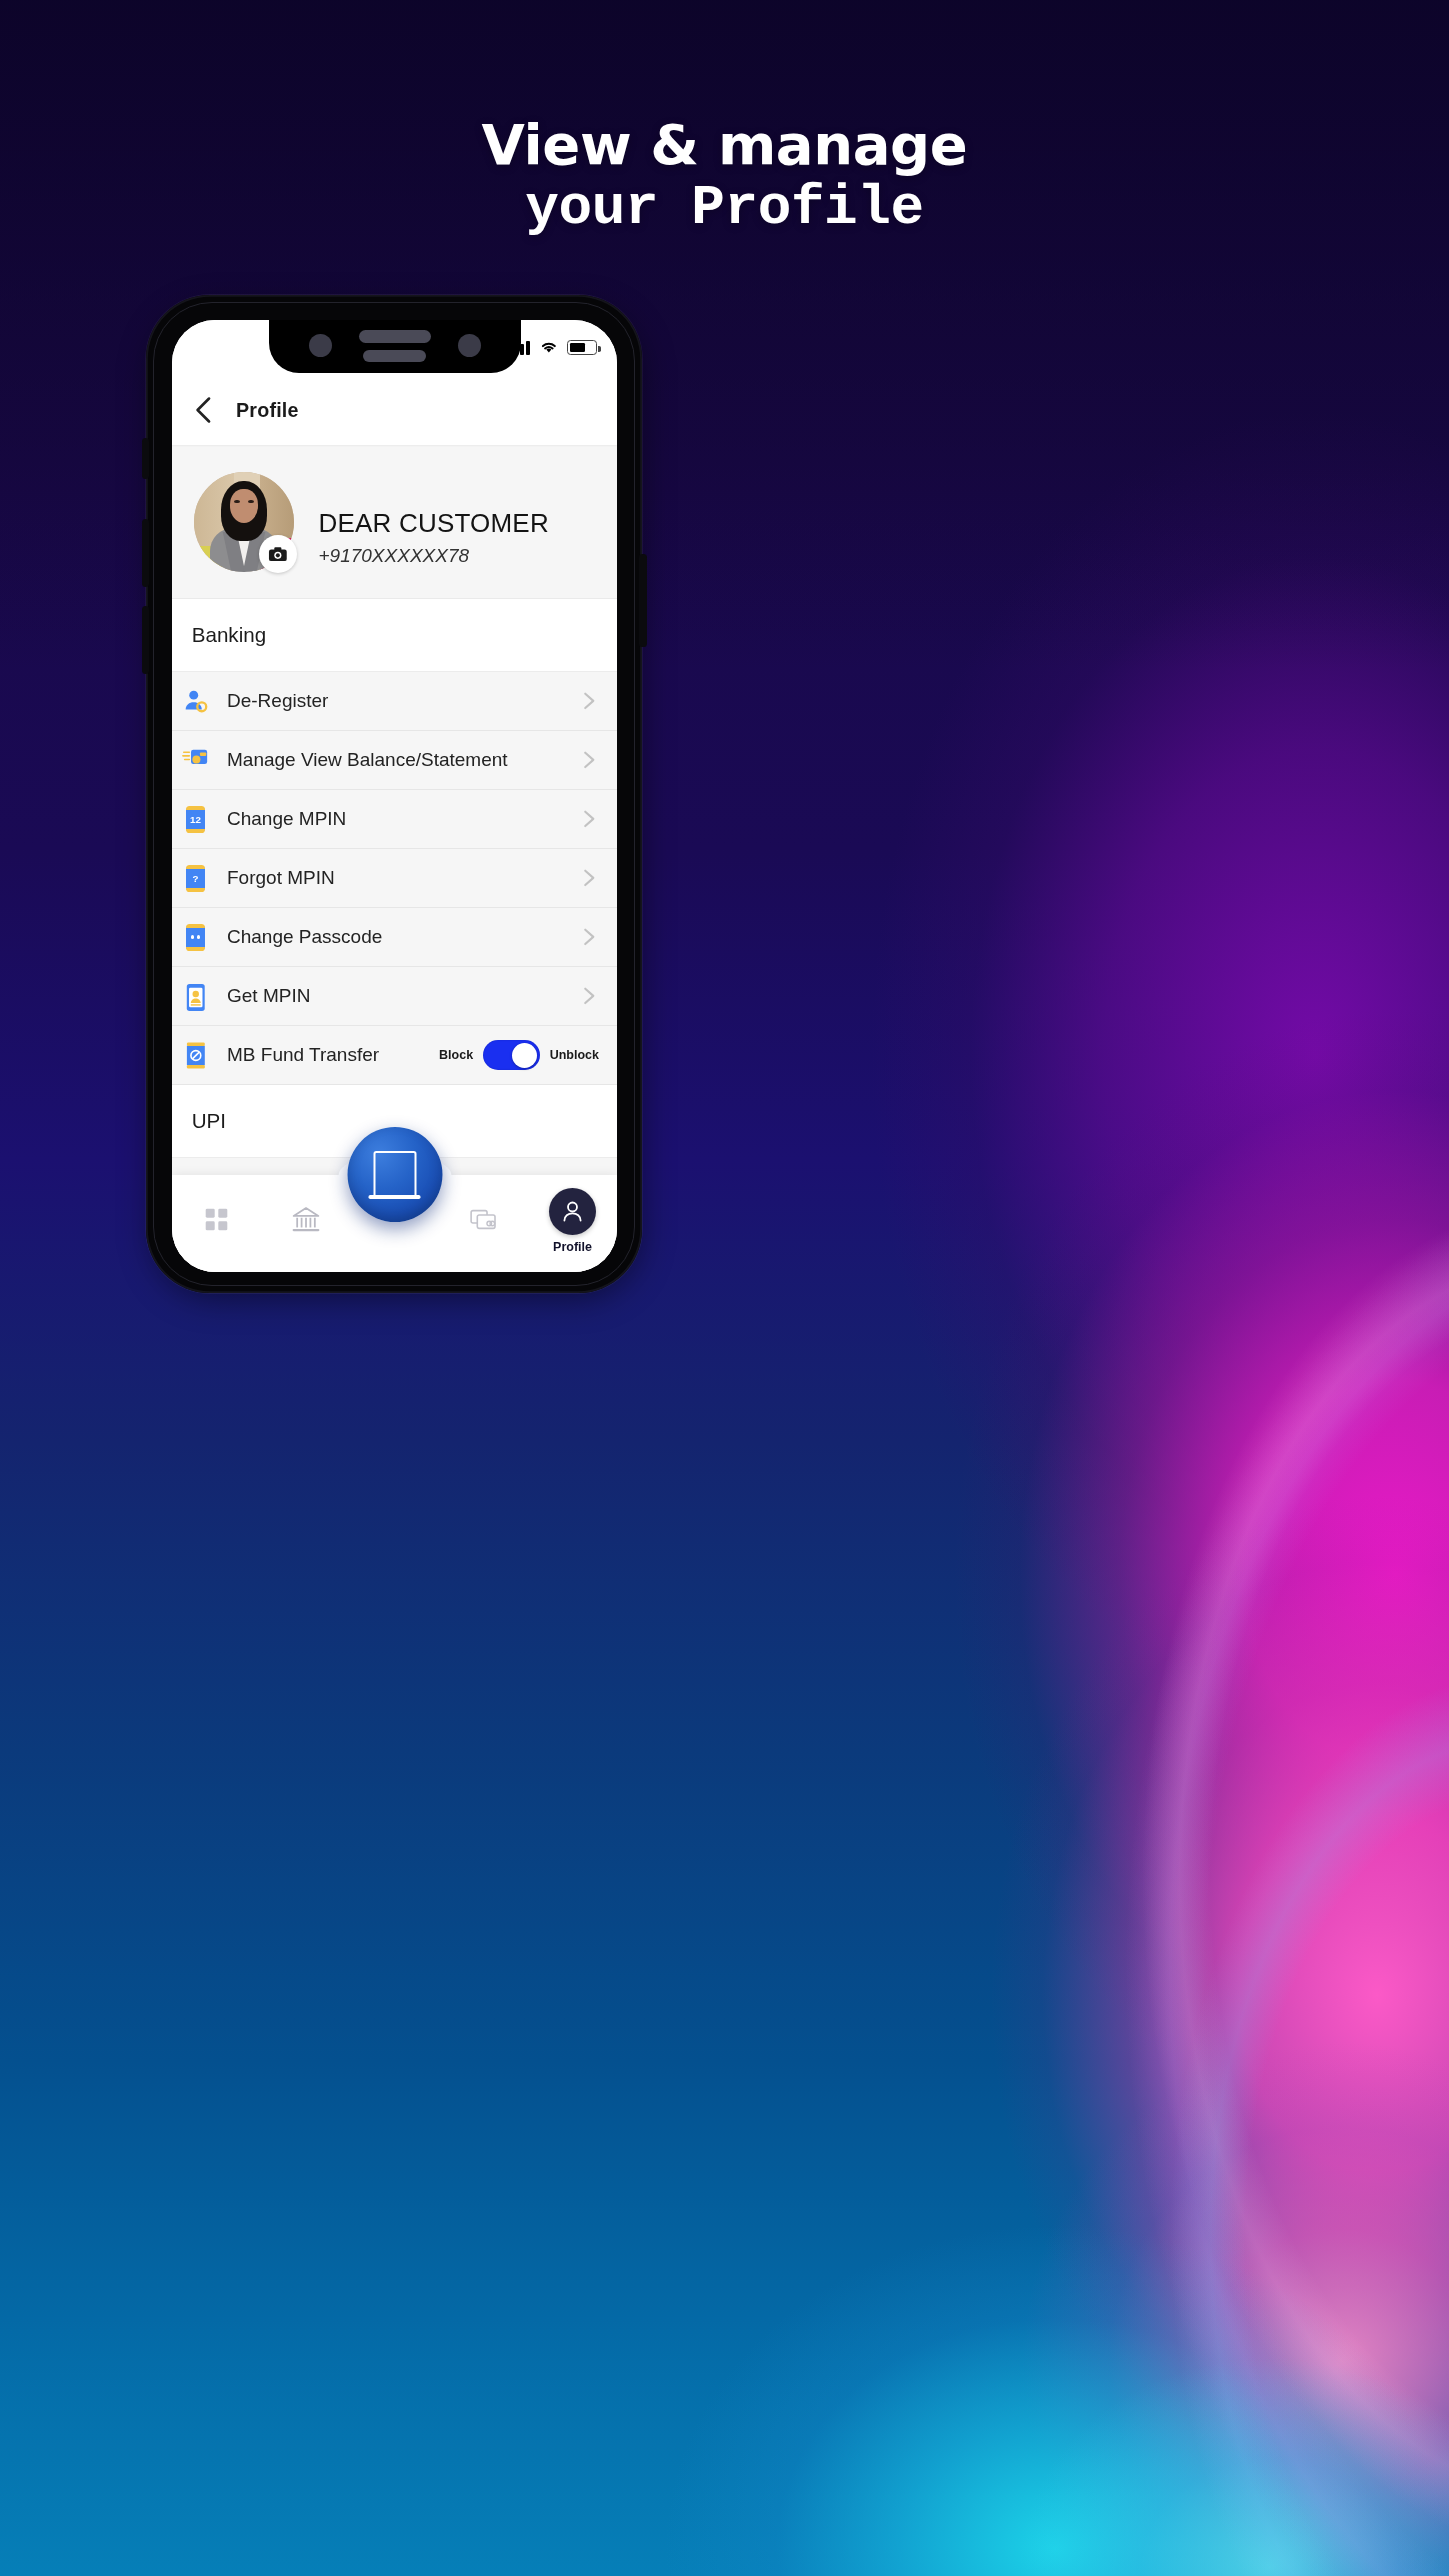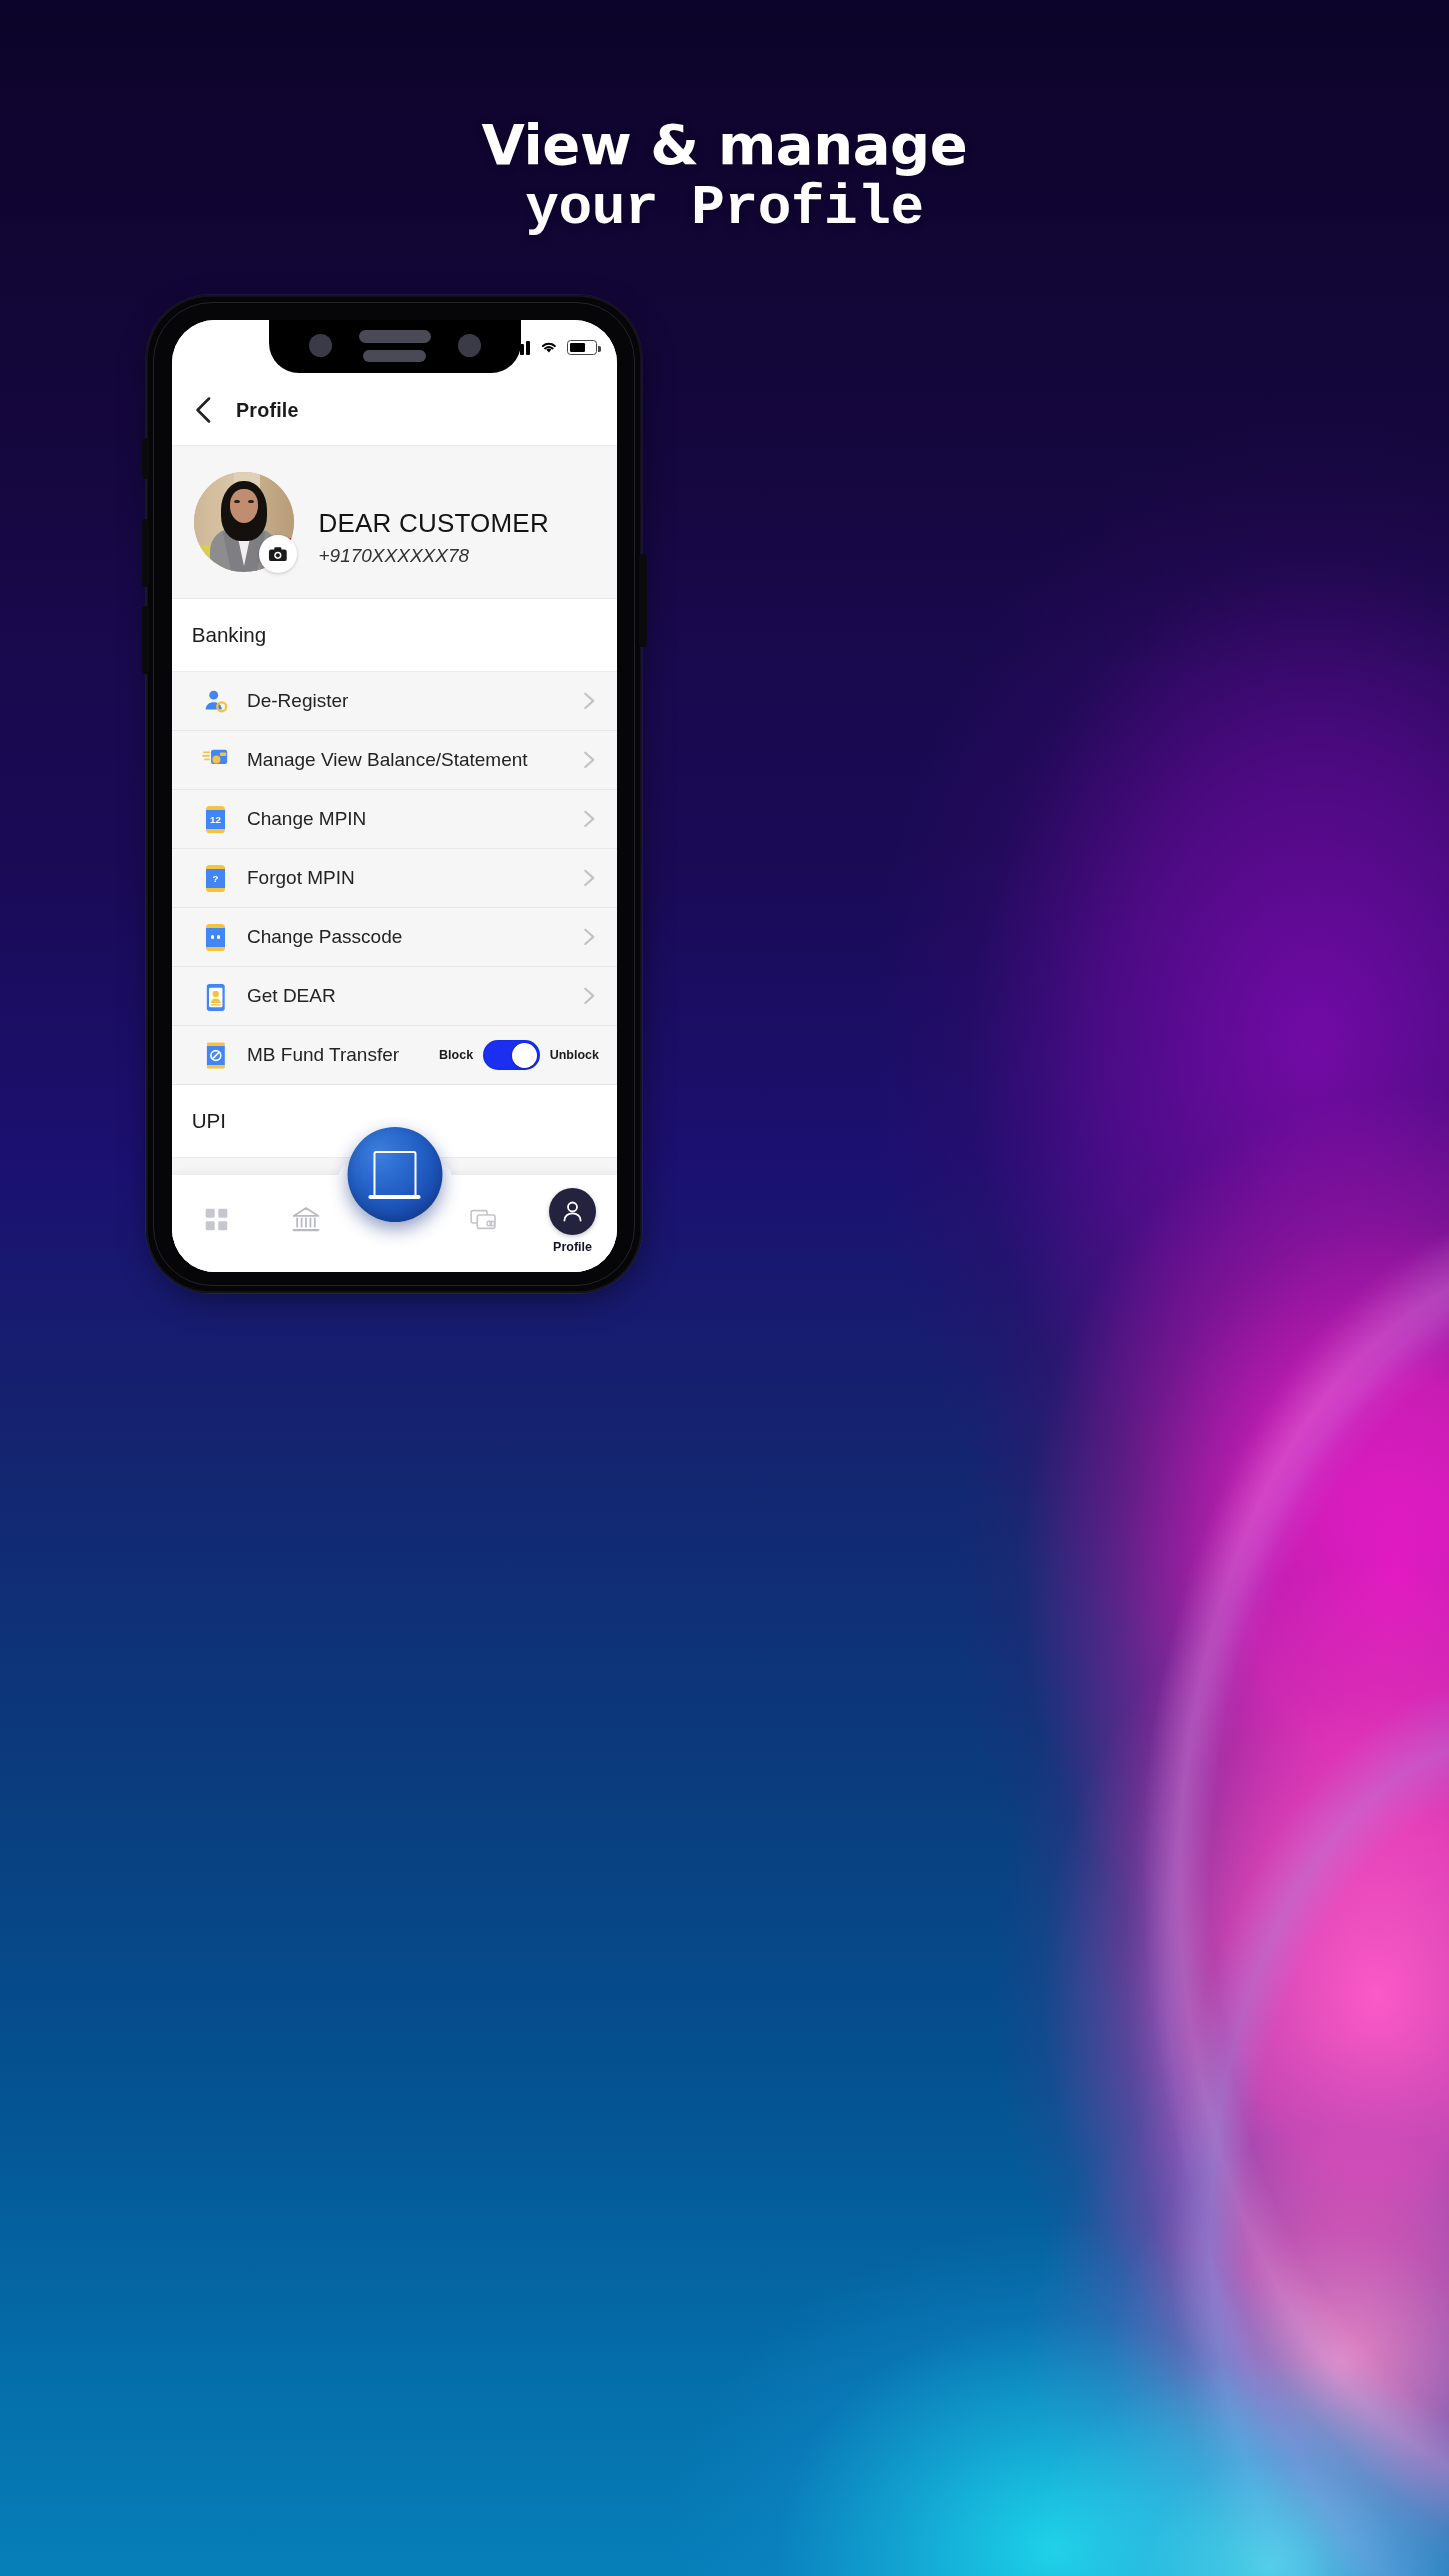--- a/index.html
+++ b/index.html
@@ -259,21 +259,21 @@
     display: flex; align-items: center;
     padding-left: 19.7px;
     font-size: 20.6px;
     color: #1c1c1c;
     border-bottom: 0.9px solid #ececec;
   }
   .menu-row {
     background: #f6f6f6;
     height: 59px;
     display: flex; align-items: center;
-    padding: 0 18px 0 30px;
+    padding: 0 18px 0 10px;
     border-bottom: 0.9px solid #e6e6e6;
     cursor: pointer;
   }
   .row-icon { width: 27px; height: 27px; flex: 0 0 auto; display:flex; align-items:flex-start; justify-content:center; }
   .row-label { margin-left: 18px; font-size: 19px; color: #232323; flex: 1 1 auto; white-space: nowrap; }
   .row-chevron { width: 19.7px; height: 19.7px; flex: 0 0 auto; opacity: 0.55; }
 
   
   .toggle-grp { display: flex; align-items: center; gap: 9.8px; }
   .tg-label { font-size: 12.5px; font-weight: bold; color: #1b1b1b; }
@@ -532,21 +532,21 @@
         <div class="menu-row">
           <span class="row-icon">
             <svg width="21.5" height="29" viewBox="0 0 24 32">
               <rect x="2" y="1" width="20" height="30" rx="3" fill="#4285f4"></rect>
               <rect x="4.5" y="5" width="15" height="22" rx="1.5" fill="#fff"></rect>
               <circle cx="12" cy="12" r="3.6" fill="#f5c242"></circle>
               <path d="M6.5 22c0-3 2.5-5 5.5-5s5.5 2 5.5 5z" fill="#f5c242"></path>
               <rect x="6.5" y="23.5" width="11" height="1.6" fill="#f5c242"></rect>
             </svg>
           </span>
-          <span class="row-label">Get DEAR</span>
+          <span class="row-label">Get MPIN</span>
           <span class="row-chevron">
             <svg width="19.7" height="19.7" viewBox="0 0 22 22">
                 <polyline points="7,3 16,11 7,19" fill="none" stroke="#999" stroke-width="2.4" stroke-linecap="round" stroke-linejoin="round"></polyline>
               </svg>
           </span>
         </div>
 
 
         <div class="menu-row">
           <span class="row-icon">

